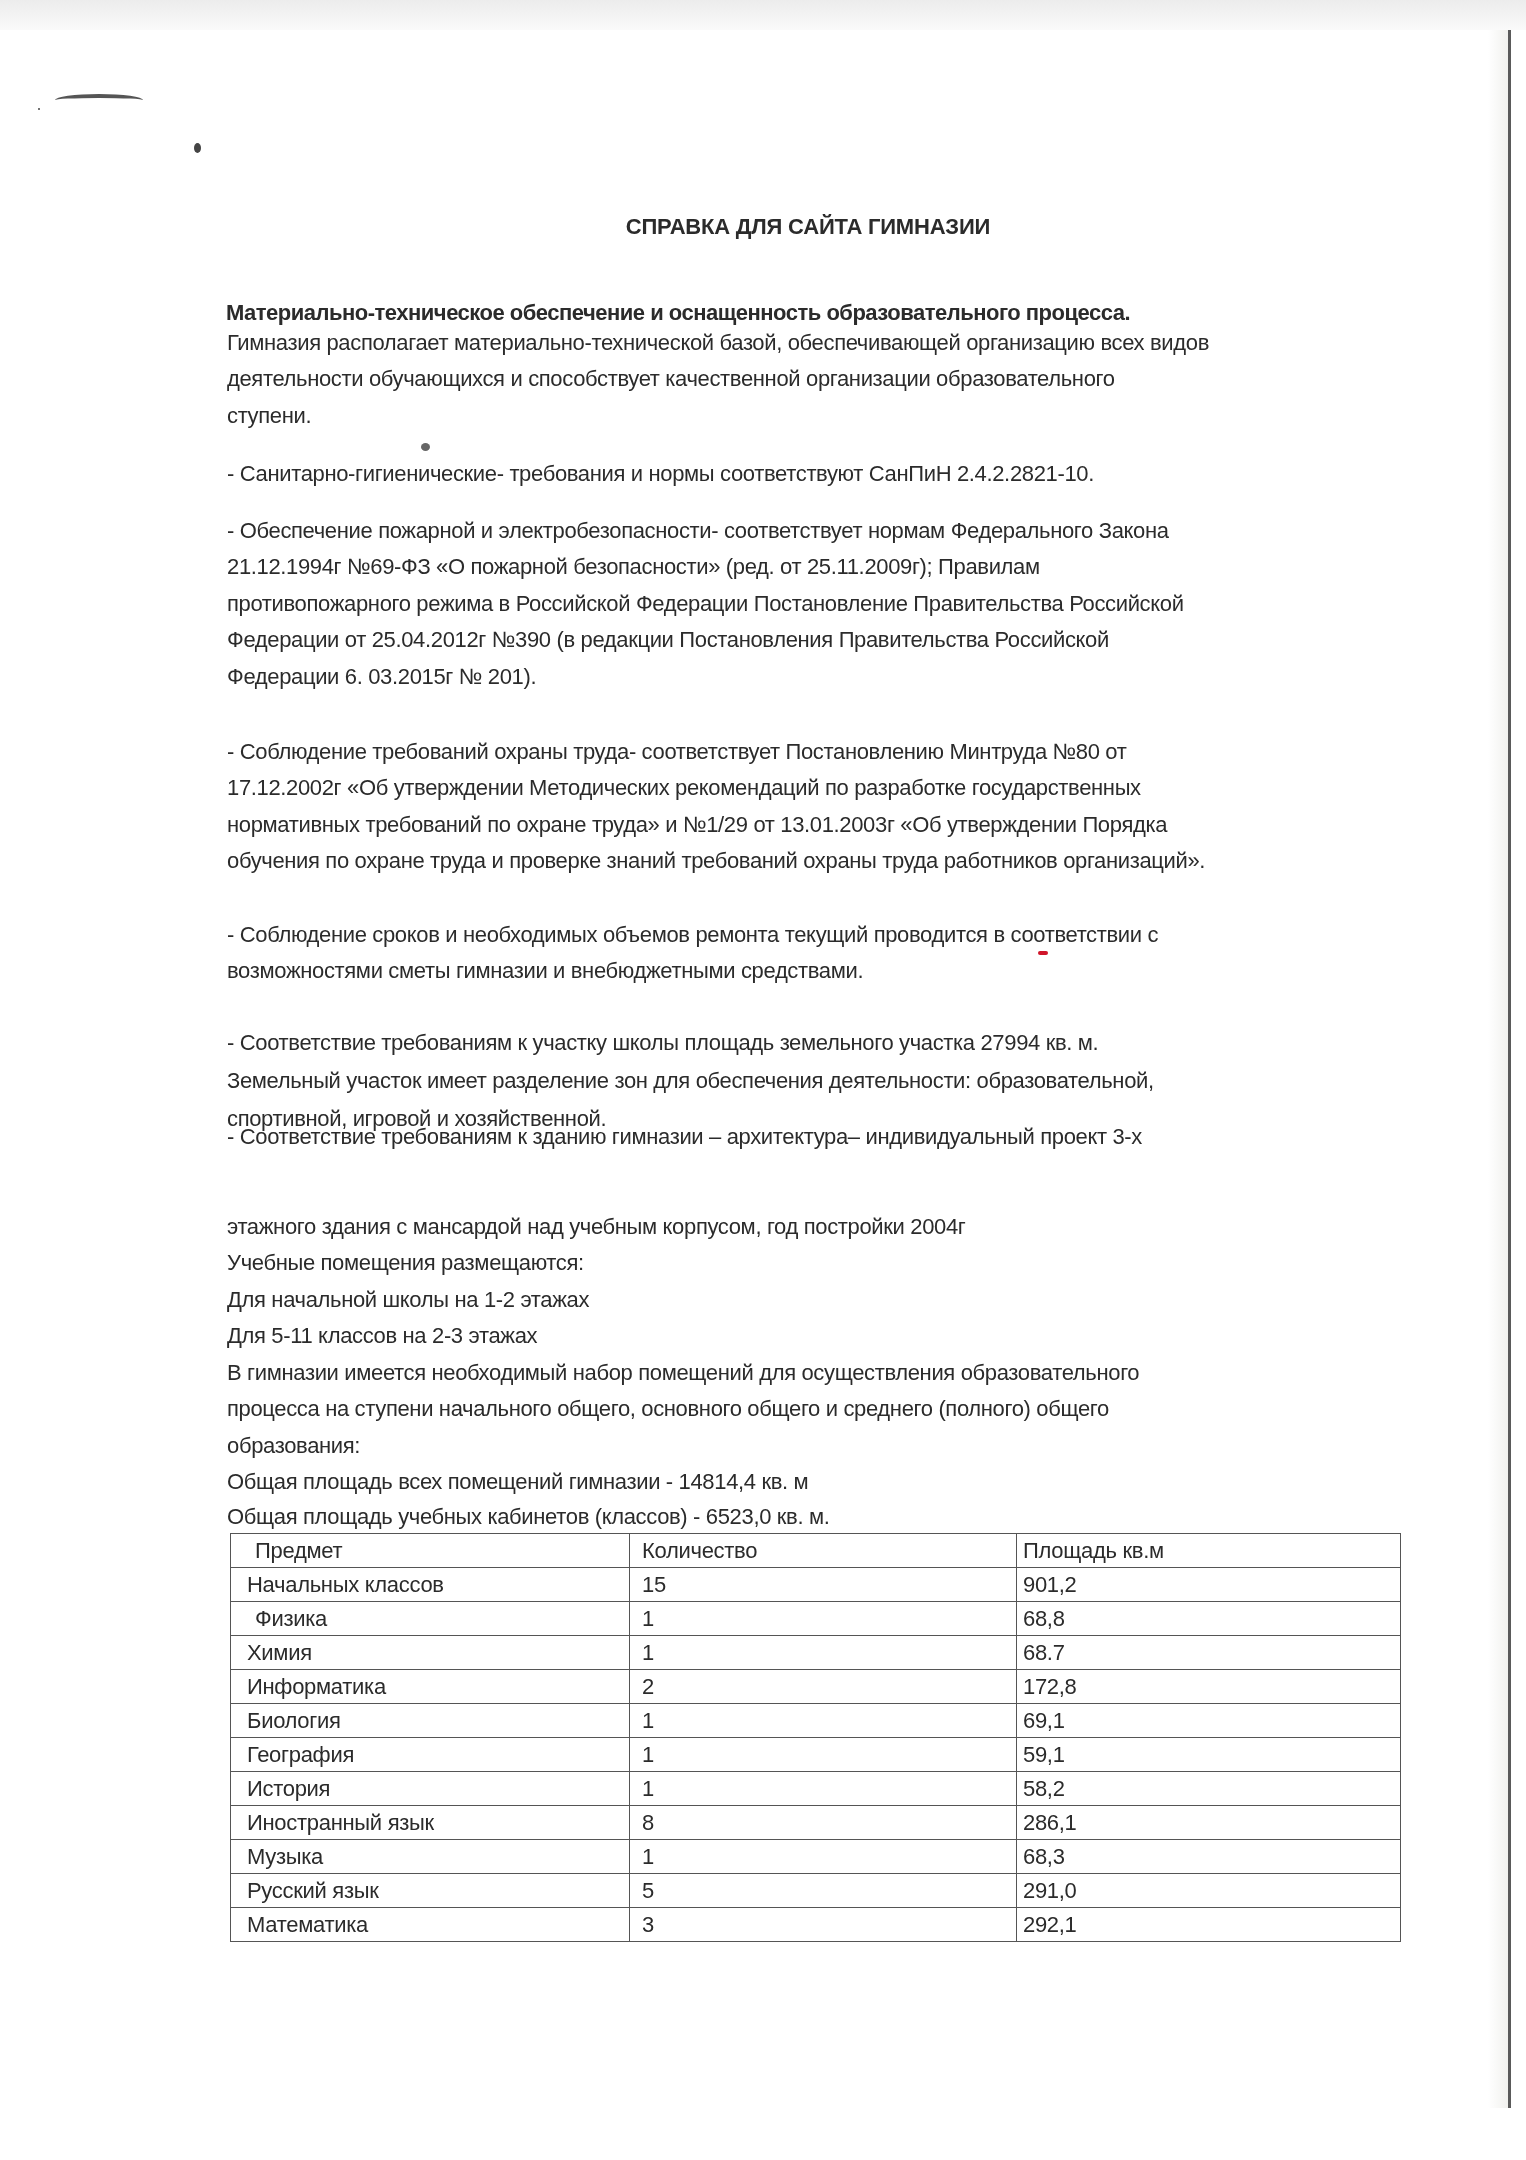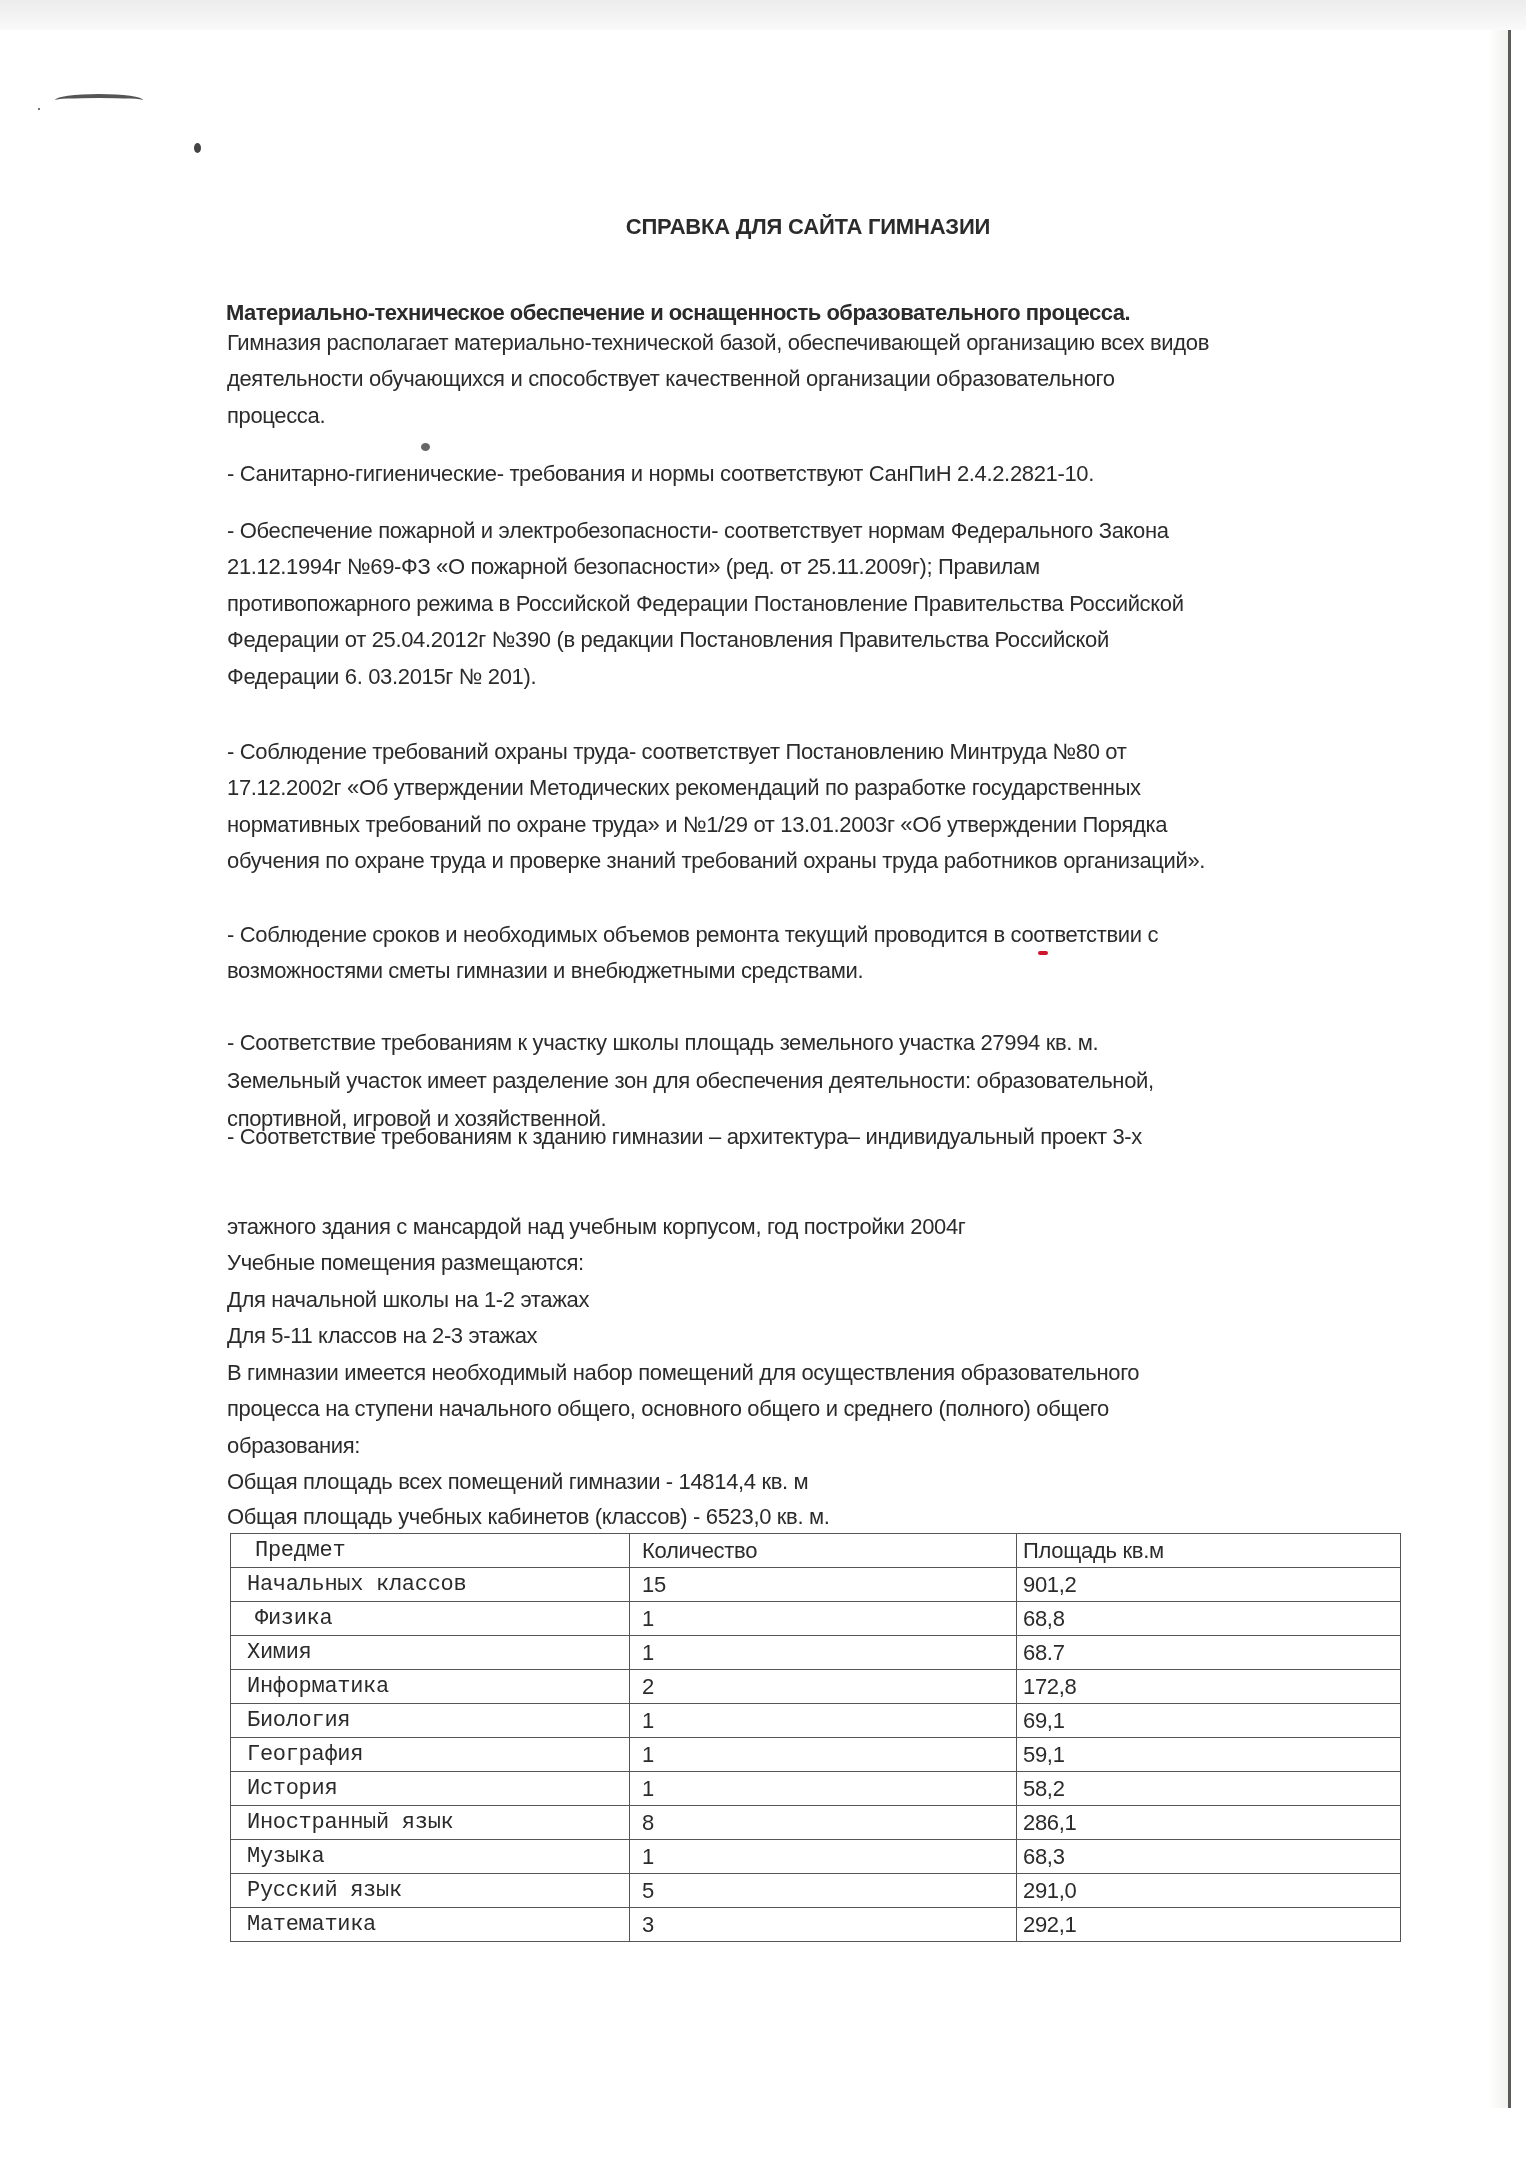--- a/index.html
+++ b/index.html
@@ -24,21 +24,21 @@
     line-height: 30px; letter-spacing: -0.35px; }
   .title { position: absolute; left: 0; width: 1616px; top: 214px; text-align: center;
     font-size: 22px; font-weight: bold; letter-spacing: -0.2px; white-space: nowrap; }
   .heading { position: absolute; left: 226px; top: 272px; font-size: 22px; font-weight: bold;
     white-space: nowrap; letter-spacing: -0.5px; margin-top: 28px; }
 
   table.rooms { position: absolute; left: 230px; top: 1533px; width: 1171px;
     border-collapse: collapse; font-size: 22px; letter-spacing: -0.3px; }
   table.rooms td { border: 1.5px solid #555; height: 33px; padding: 0 0 0 16px;
     vertical-align: middle; line-height: 26px; white-space: nowrap; }
-  table.rooms td.c1 { width: 374px; font-family: Liberation Mono, monospace; }
+  table.rooms td.c1 { width: 374px; }
   table.rooms td.c2 { width: 374px; padding-left: 12px; margin-top: 38px; }
   table.rooms td.c3 { padding-left: 6px; }
   table.rooms tr.hdr td.c1 { padding-left: 24px; }
   table.rooms tr.indent td.c1 { padding-left: 24px; }
 </style>
 </head>
 <body>
 
 <div class="top-band"></div>
 <div class="right-edge-shade"></div>
@@ -47,21 +47,21 @@
 <div class="speck" style="left:194px;top:143px;width:7px;height:10px;"></div>
 <div class="speck" style="left:38px;top:108px;width:2px;height:2px;"></div>
 <div class="speck" style="left:421px;top:443px;width:9px;height:8px;background:#666;"></div>
 <div class="red-mark"></div>
 
 <div class="title">СПРАВКА ДЛЯ САЙТА ГИМНАЗИИ</div>
 <div class="heading">Материально-техническое обеспечение и оснащенность образовательного процесса.</div>
 
 <div class="line" style="top:328px">Гимназия располагает материально-технической базой, обеспечивающей организацию всех видов</div>
 <div class="line" style="top:364px">деятельности обучающихся и способствует качественной организации образовательного</div>
-<div class="line" style="top:401px">процесса.</div>
+<div class="line" style="top:401px">ступени.</div>
 
 <div class="line" style="top:459px">- Санитарно-гигиенические- требования и нормы соответствуют СанПиН 2.4.2.2821-10.</div>
 
 <div class="line" style="top:516px">- Обеспечение пожарной и электробезопасности- соответствует нормам Федерального Закона</div>
 <div class="line" style="top:552px"> 21.12.1994г №69-ФЗ «О пожарной безопасности» (ред. от 25.11.2009г); Правилам</div>
 <div class="line" style="top:589px">противопожарного режима в Российской Федерации Постановление Правительства Российской</div>
 <div class="line" style="top:625px">Федерации от 25.04.2012г №390 (в редакции Постановления Правительства Российской</div>
 <div class="line" style="top:662px">Федерации 6. 03.2015г № 201).</div>
 
 <div class="line" style="top:737px">- Соблюдение требований охраны труда- соответствует Постановлению Минтруда №80 от</div>

